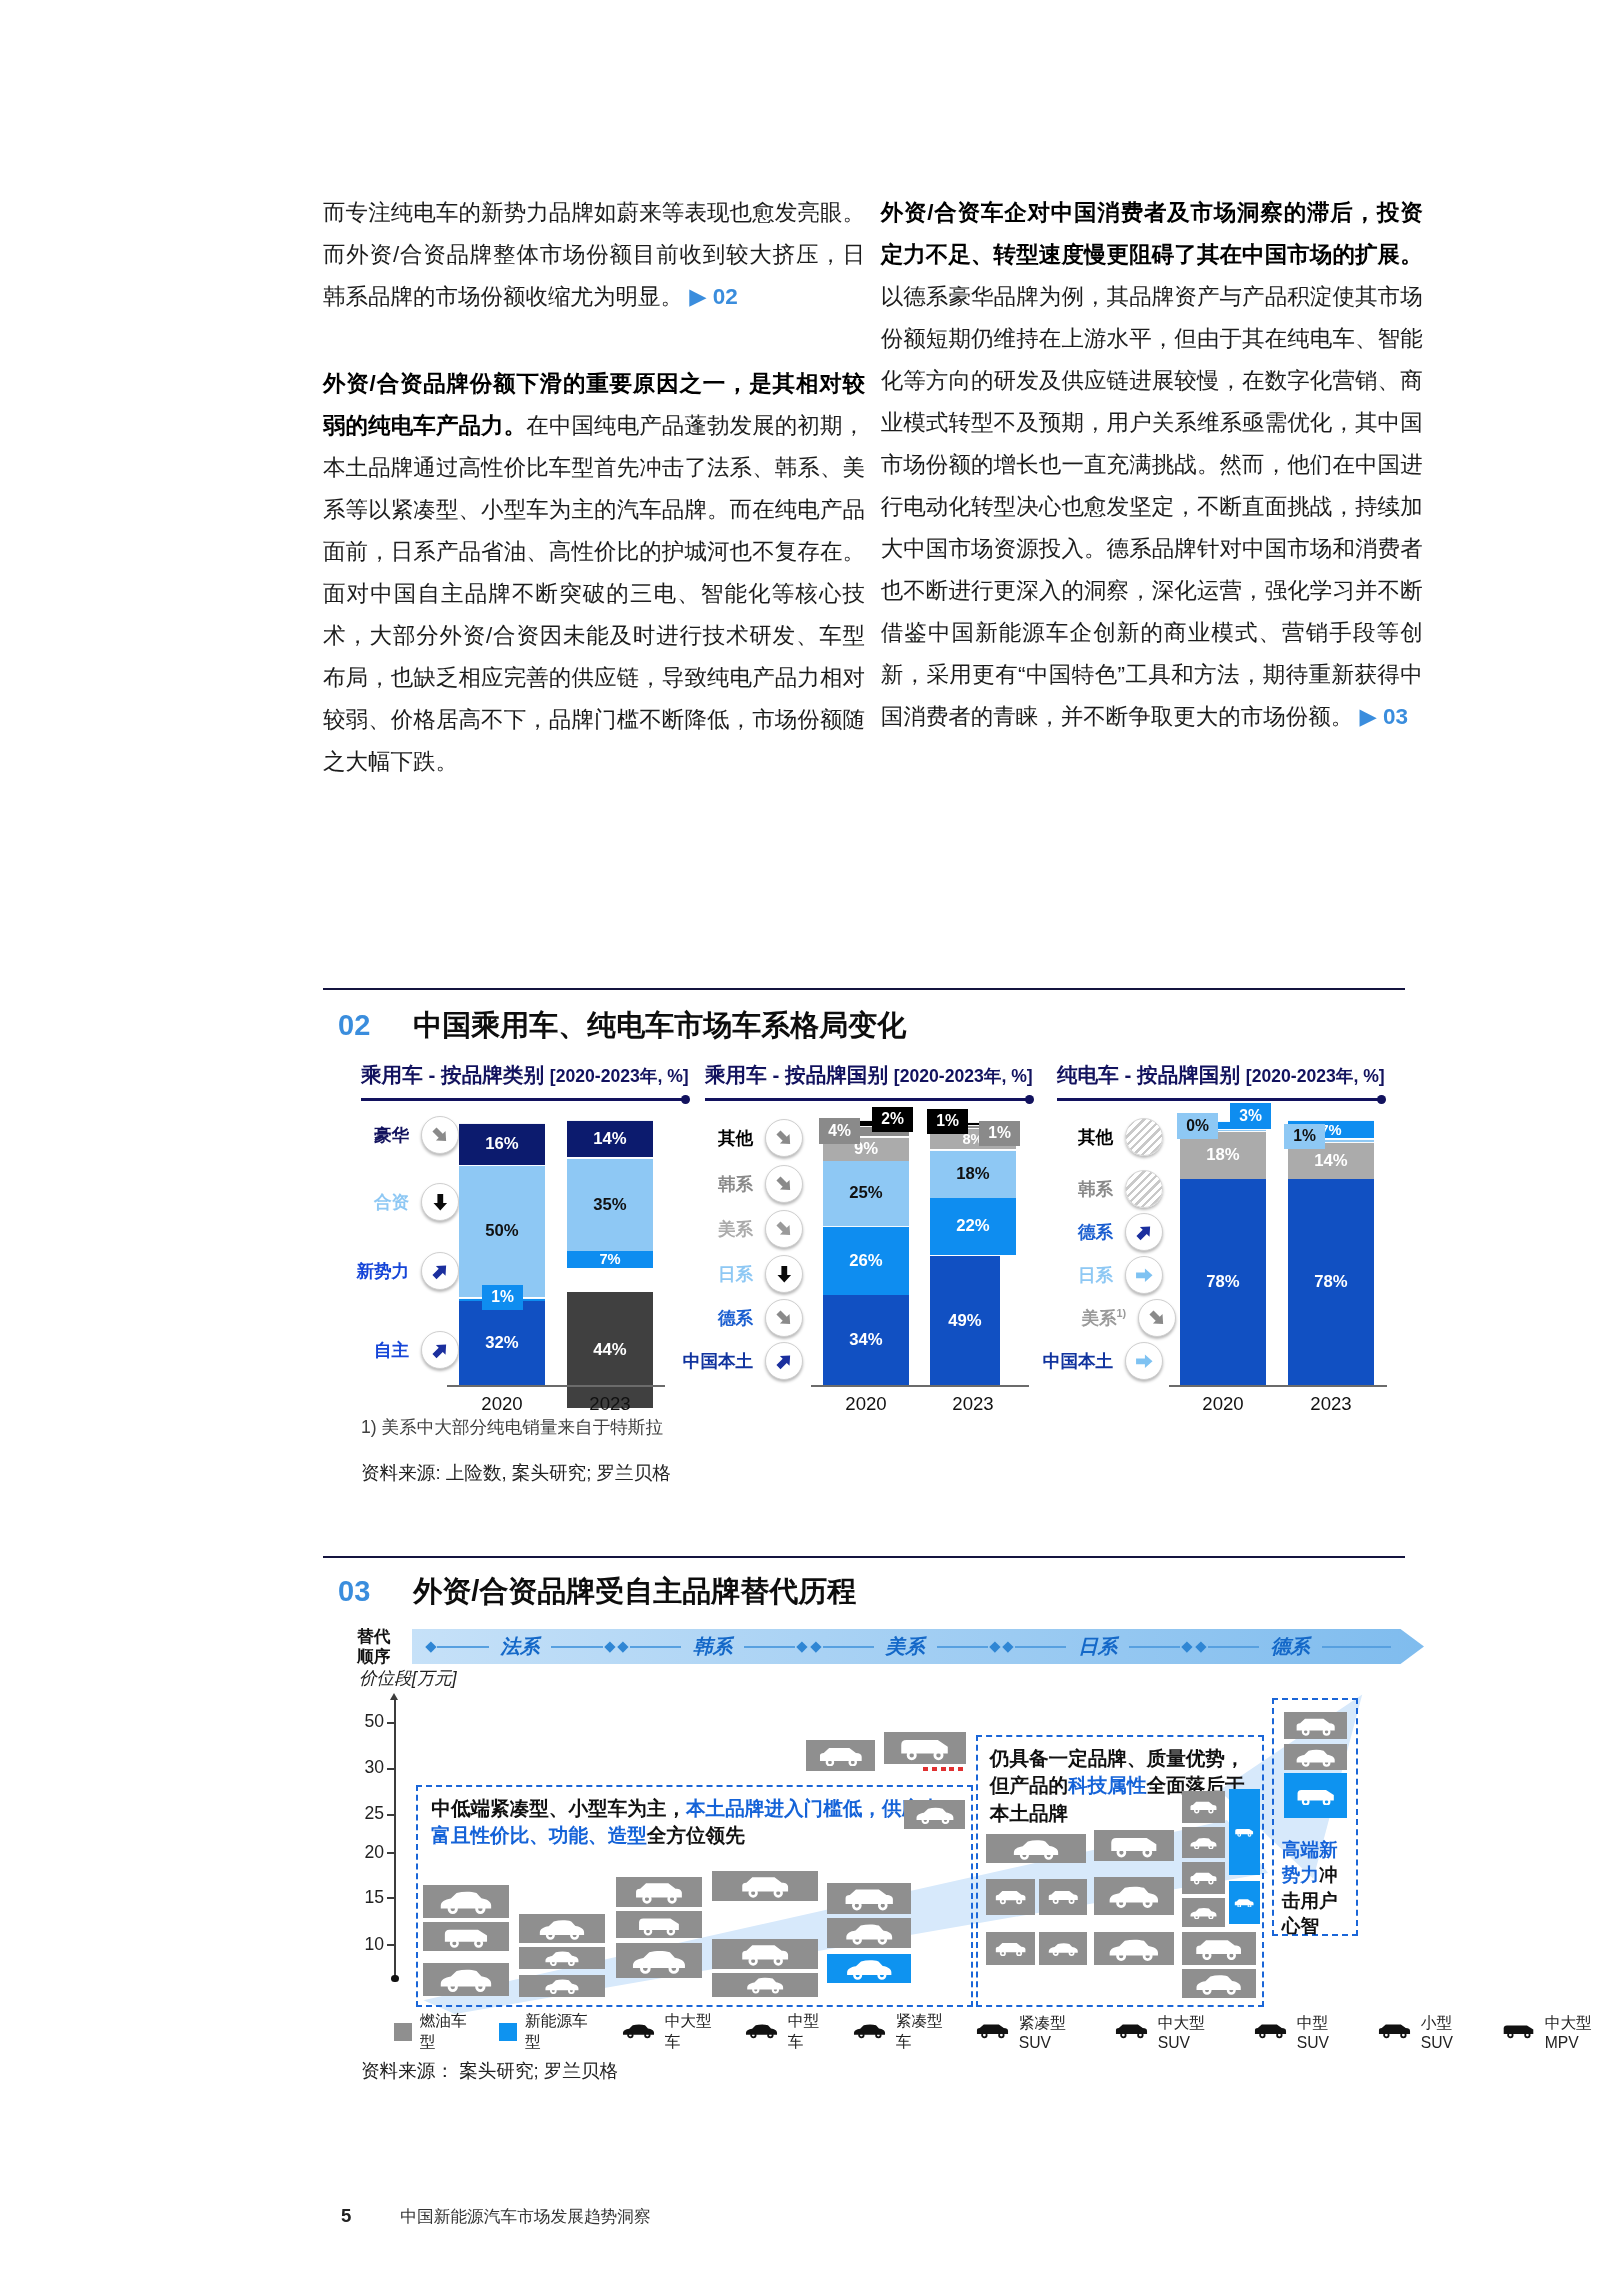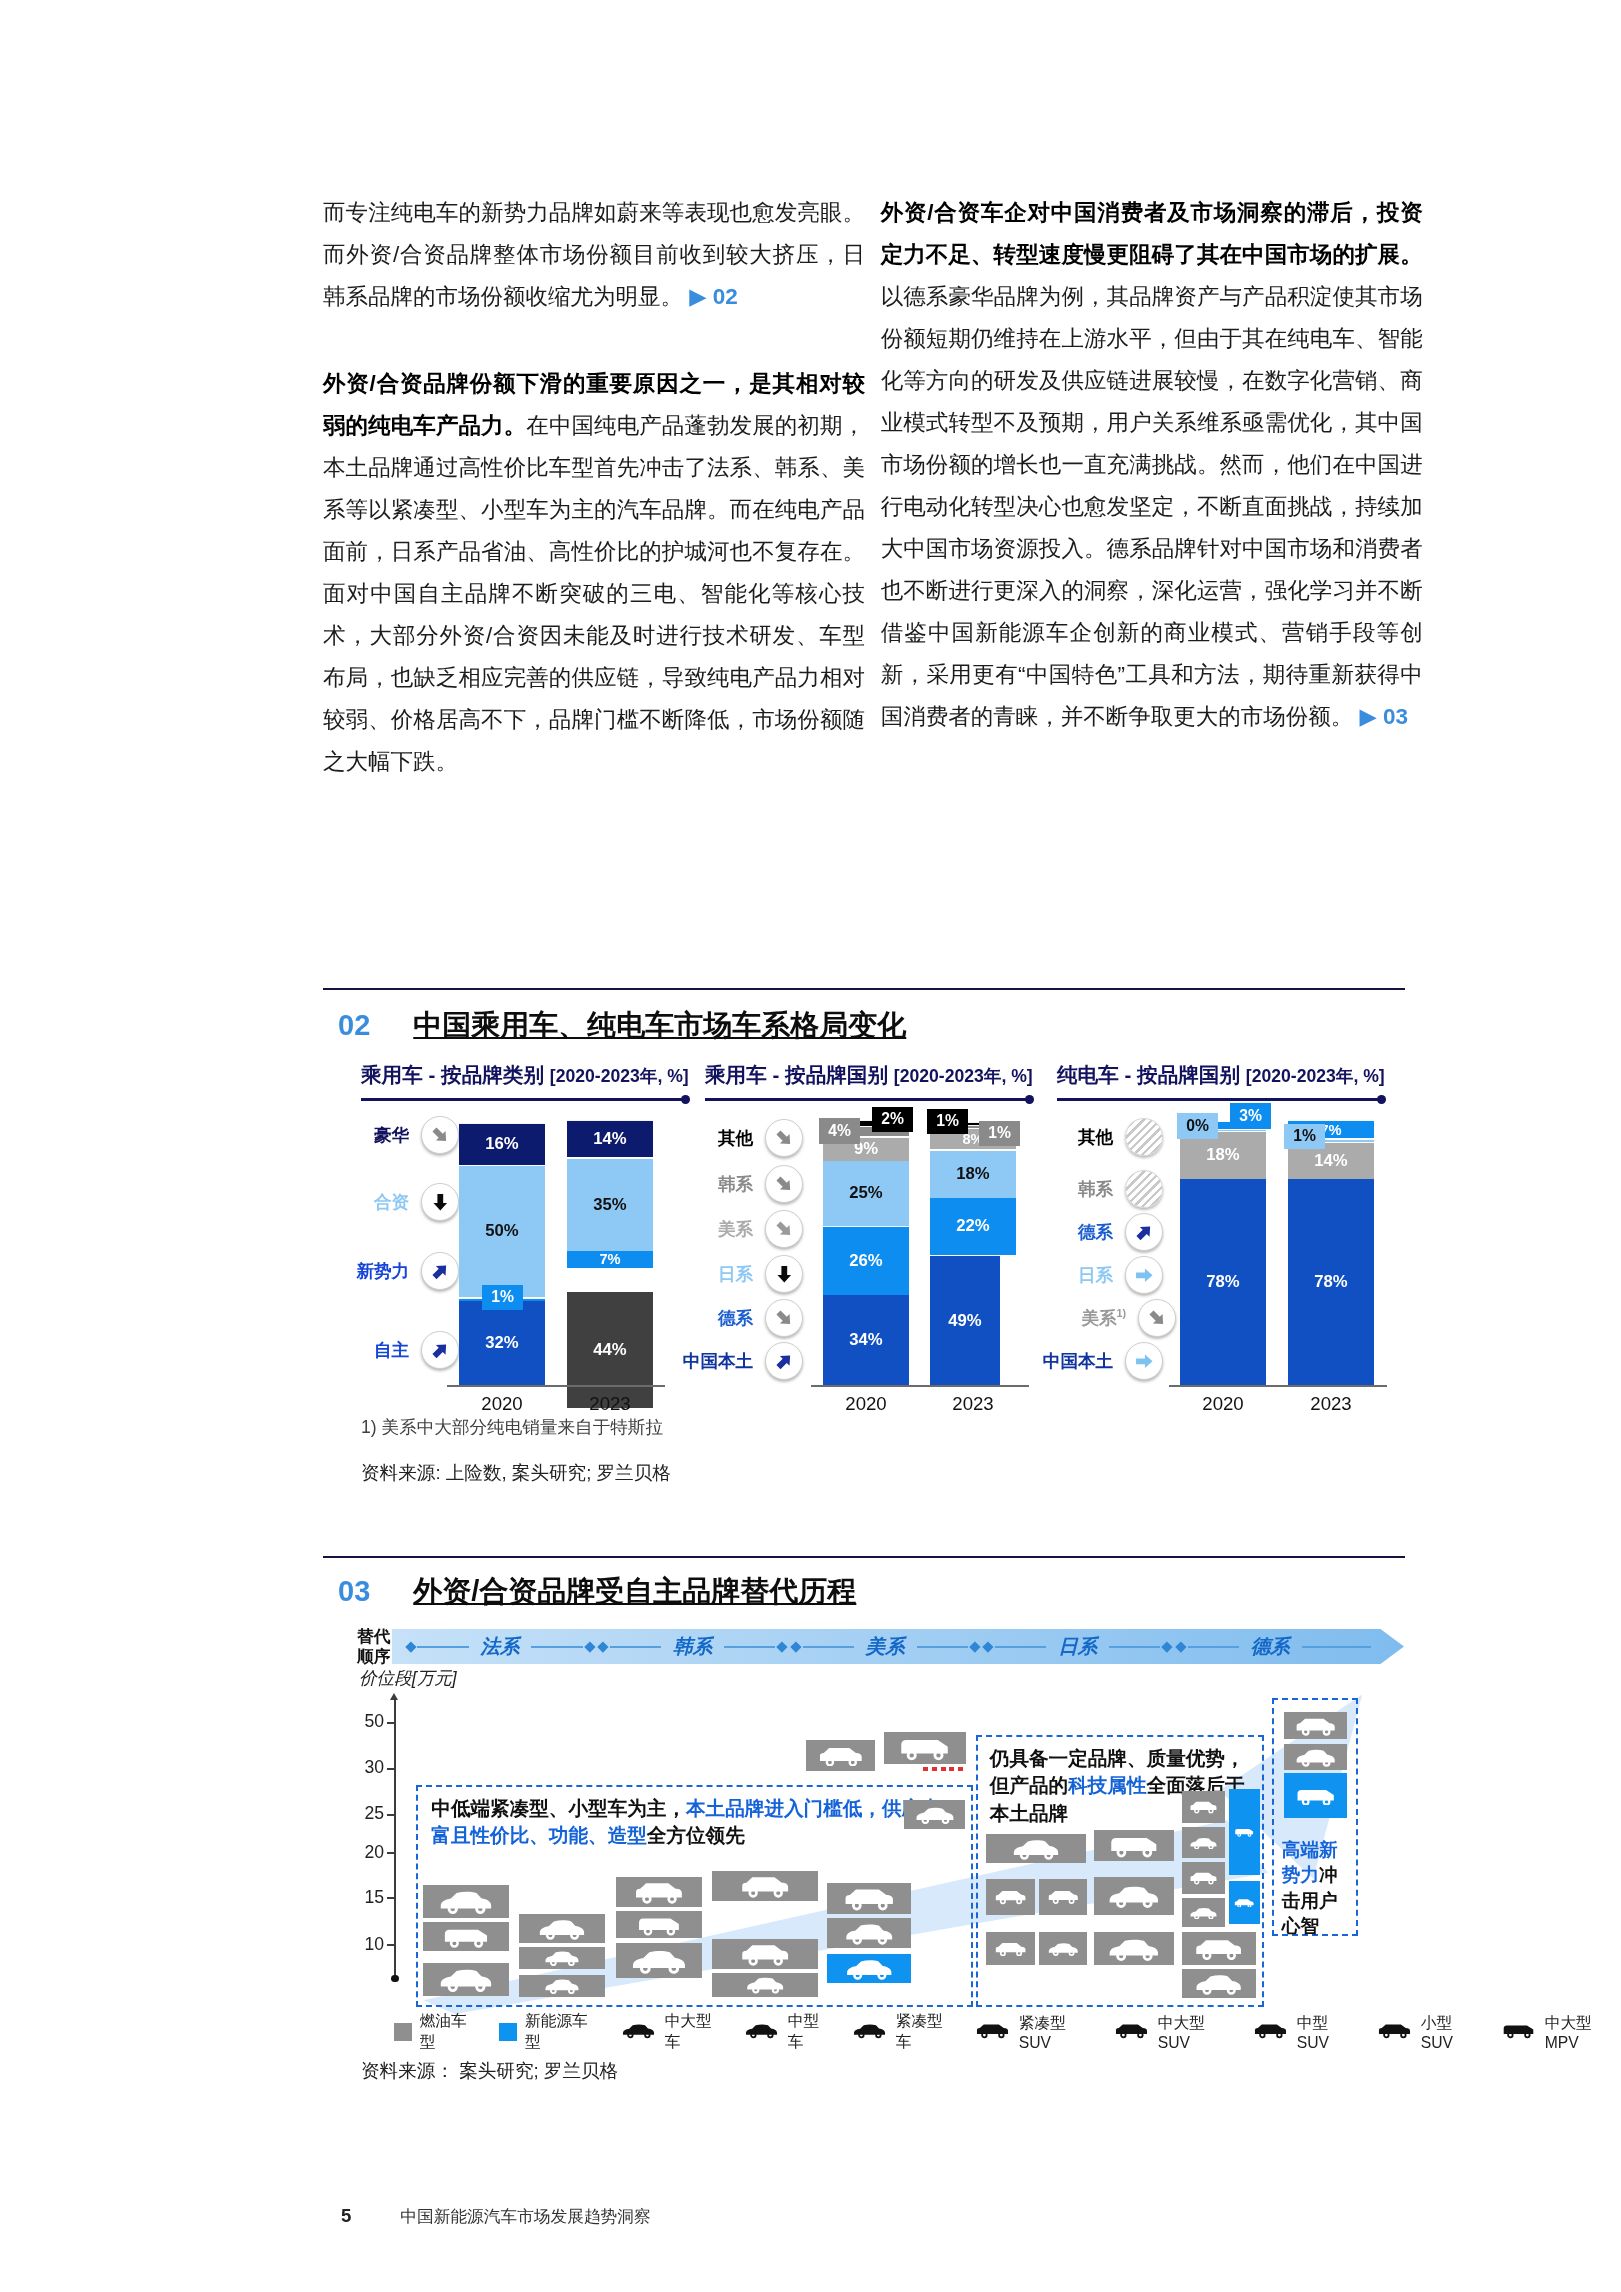--- a/index.html
+++ b/index.html
@@ -8,21 +8,21 @@
   
   .cols{position:absolute;left:323px;top:192px;width:1100px;display:flex;gap:15.7px;}
   .col{width:542px;}
   .body{margin:0 0 45px 0;font-size:22.5px;line-height:42px;text-align:justify;color:#1c1c1c;}
   .body b{font-weight:700;color:#000;}
   .ref{color:#3a8ddd;font-weight:700;white-space:nowrap;}
   
   .rule{position:absolute;left:323px;width:1082px;height:2px;background:#14143f;}
   .sechead{position:absolute;left:338px;display:flex;align-items:baseline;gap:43px;}
   .sechead .num{font-size:29px;font-weight:700;color:#3a8ddd;}
-  .sechead .htitle{font-size:29px;font-weight:700;color:#0d0d0d;text-decoration:underline;}
+  .sechead .htitle{font-size:29px;font-weight:700;color:#0d0d0d;}
   
   .panel{position:absolute;width:327px;}
   .ptitle{font-size:20.6px;font-weight:700;color:#12125e;white-space:nowrap;}
   .ptitle .punit{font-size:17.6px;font-weight:700;}
   .punderline{position:relative;height:2.9px;background:#12125e;margin-top:8.8px;}
   .punderline::after{content:'';position:absolute;right:-2px;top:-2.9px;width:8.8px;height:8.8px;border-radius:50%;background:#12125e;}
   .pchart{position:relative;height:323px;margin-top:2px;}
   .lrow{position:absolute;display:flex;justify-content:flex-end;align-items:center;gap:11.8px;height:39px;}
   .llab{font-size:17.6px;font-weight:700;white-space:nowrap;}
   .llab sup{font-size:10.8px;}
@@ -34,21 +34,21 @@
   .seglab{position:absolute;left:0;width:100%;top:50%;transform:translateY(-50%);
           text-align:center;font-size:16.7px;font-weight:700;}
   .floatbox{position:absolute;width:41px;height:25.5px;display:flex;align-items:center;justify-content:center;
             font-size:15.7px;font-weight:700;}
   .baseline{position:absolute;height:2px;background:#6b6b6b;}
   .yearlab{position:absolute;width:86px;text-align:center;font-size:18.6px;color:#111;}
   .foot{position:absolute;left:361px;font-size:17.6px;color:#404040;}
   .src{position:absolute;left:361px;font-size:18.6px;color:#222;}
   
   .seqlabel{position:absolute;left:357px;top:1627px;width:45px;font-size:16.7px;font-weight:700;line-height:19.6px;color:#111;}
-  .seqarrow{position:absolute;left:392px;top:1629px;width:1012px;height:35px;display:flex;align-items:center;
+  .seqarrow{position:absolute;left:412px;top:1629px;width:1012px;height:35px;display:flex;align-items:center;
             padding:0 33px 0 11.8px;box-sizing:border-box;
             background:linear-gradient(90deg,#c6e1f8,#7fbcee);
             clip-path:polygon(0 0,calc(100% - 23.5px) 0,100% 50%,calc(100% - 23.5px) 100%,0 100%);}
   .aline{flex:1;height:2px;background:#57a0e0;}
   .adiam{width:7.8px;height:7.8px;background:#2f86d4;transform:rotate(45deg);flex:none;margin:0 2.9px;}
   .abrand{flex:none;padding:0 11.8px;font-size:19.6px;font-weight:700;font-style:italic;color:#1468c8;}
   .pricelab{position:absolute;left:359px;top:1666px;font-size:17.6px;font-style:italic;color:#222;}
   .diagram{position:absolute;left:394px;top:1671px;width:1029px;height:343px;}
   .axis{position:absolute;left:0;top:25.5px;width:2px;height:280px;background:#3c3c3c;}
   .axis::before{content:'';position:absolute;left:-3.9px;top:-7.8px;border:4.9px solid transparent;border-bottom:7.8px solid #3c3c3c;}

